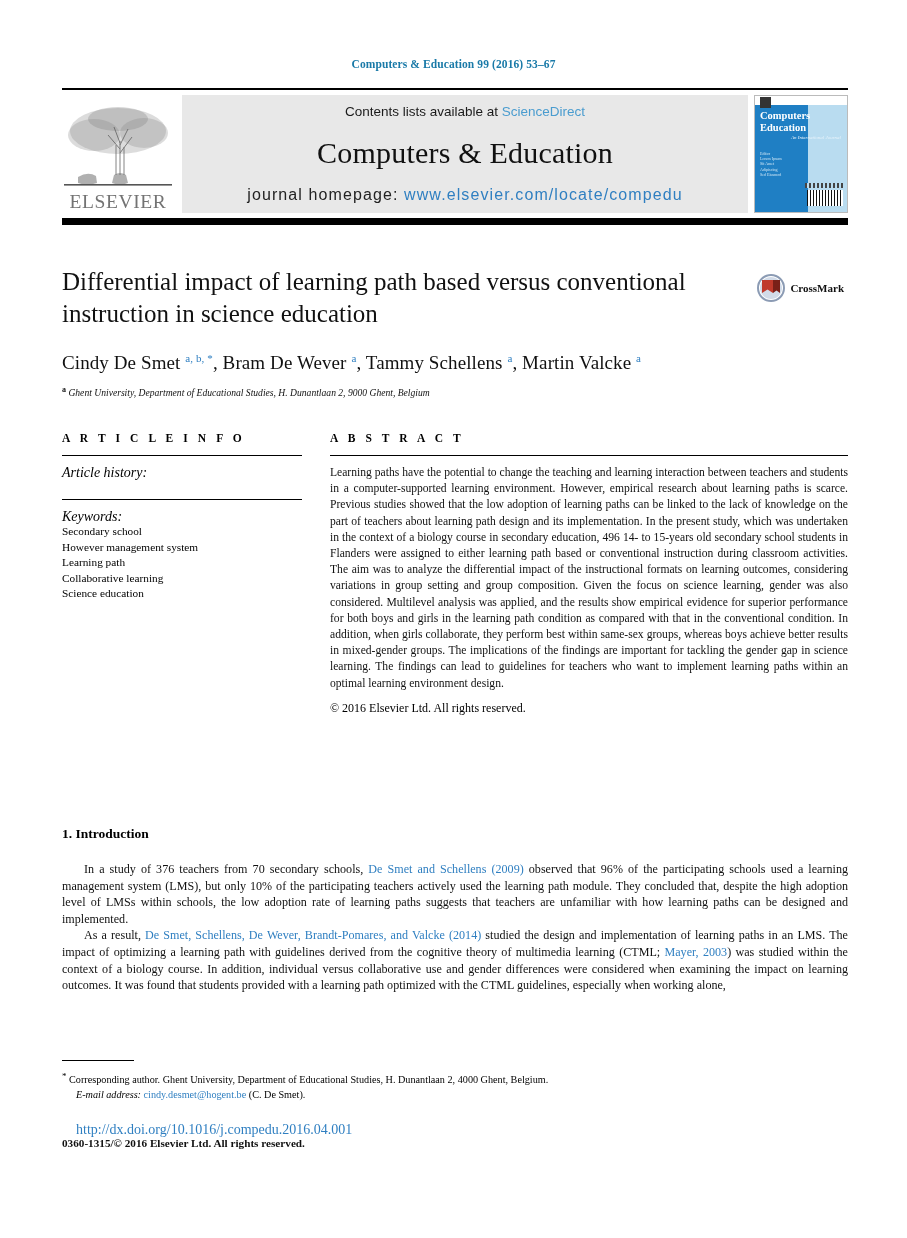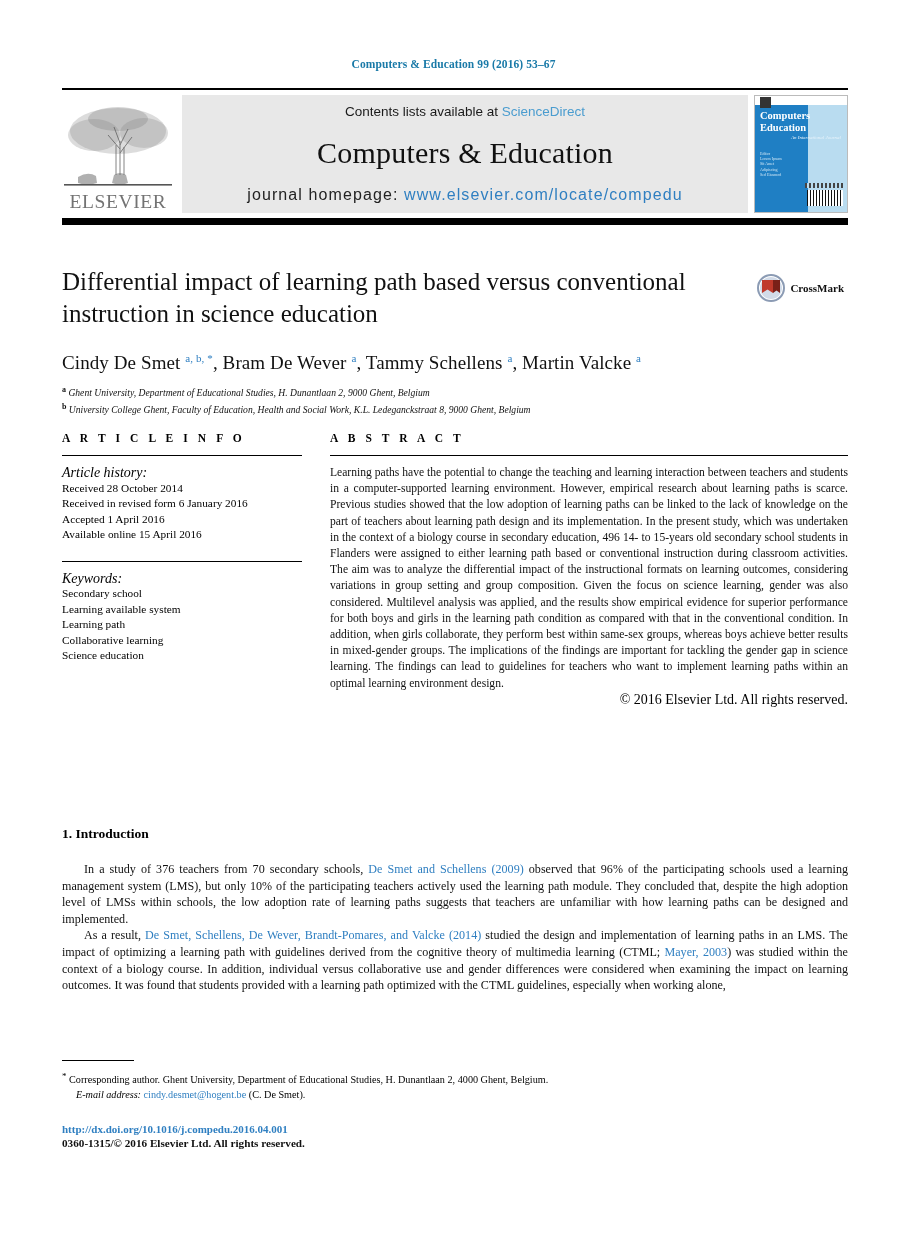--- a/index.html
+++ b/index.html
@@ -249,22 +249,22 @@
     margin-bottom: 9px;
   }
   .abstract-text {
     font-size: 11.6px;
     line-height: 16.2px;
     text-align: justify;
     text-justify: inter-word;
     color: #111;
   }
   .abstract-copy {
-    text-align: right;
-    font-size: 14px;
+    margin-top: 9px;
+    font-size: 12px;
   }
 
   
   .body-sec {
     position: absolute;
     left: 62px;
     top: 826px;
     width: 786px;
   }
   .h1 {
@@ -296,26 +296,25 @@
   }
   .foot-note {
     font-size: 10.2px;
     line-height: 14.4px;
   }
   .foot-note sup { font-size: 9px; }
   .foot-email { margin-left: 14px; }
   .foot-email i { font-style: italic; }
   .doi {
     position: absolute;
-    left: 62px;
+    left: 76px;
     top: 1122px;
-    font-size: 11px;
+    font-size: 14px;
     color: #2f7fc1;
     line-height: 15px;
-    font-weight: bold;
   }
   .issn {
     position: absolute;
     left: 62px;
     top: 1136px;
     font-size: 11.2px;
     font-weight: bold;
     color: #111;
     line-height: 15px;
   }
@@ -392,39 +391,32 @@
         <path d="M5 6 h11 v13 l-5.5 -3.4 L5 19 z" fill="#c0392b"></path>
         <path d="M16 6 h7 v13 l-3.5 -2.4 L16 19 z" fill="#7a2018"></path>
       </svg>
       <span class="crossmark-label">CrossMark</span>
     </div>
 
     <div class="authors">Cindy De Smet <sup>a, b, *</sup>, Bram De Wever <sup>a</sup>, Tammy Schellens <sup>a</sup>, Martin Valcke <sup>a</sup></div>
 
     <div class="affil">
         <div><sup>a</sup> Ghent University, Department of Educational Studies, H. Dunantlaan 2, 9000 Ghent, Belgium</div>
-        <div><sup>b</sup> University College Ghent, Faculty of Education, Health and Social Work, K.L. Ledeganckstraat 8, 9000 Ghent, Belgium</div>
       </div>
   </div>
 
   <div class="infoblock">
     <div class="sec-head">A R T I C L E   I N F O</div>
     <div class="sec-rule"></div>
     <div class="hist-label">Article history:</div>
-    <div>
-        <div class="hist-line">Received 28 October 2014</div>
-        <div class="hist-line">Received in revised form 6 January 2016</div>
-        <div class="hist-line">Accepted 1 April 2016</div>
-        <div class="hist-line">Available online 15 April 2016</div>
-      </div>
     <div class="kw-rule"></div>
     <div class="kw-label">Keywords:</div>
     <div>
         <div class="kw-line">Secondary school</div>
-        <div class="kw-line">Learning available system</div>
+        <div class="kw-line">However management system</div>
         <div class="kw-line">Learning path</div>
         <div class="kw-line">Collaborative learning</div>
         <div class="kw-line">Science education</div>
       </div>
   </div>
 
   <div class="abstractblock">
     <div class="sec-head">A B S T R A C T</div>
     <div class="sec-rule"></div>
     <div class="abstract-text">Learning paths have the potential to change the teaching and learning interaction between teachers and students in a computer-supported learning environment. However, empirical research about learning paths is scarce. Previous studies showed that the low adoption of learning paths can be linked to the lack of knowledge on the part of teachers about learning path design and its implementation. In the present study, which was undertaken in the context of a biology course in secondary education, 496 14- to 15-years old secondary school students in Flanders were assigned to either learning path based or conventional instruction during classroom activities. The aim was to analyze the differential impact of the instructional formats on learning outcomes, considering variations in group setting and group composition. Given the focus on science learning, gender was also considered. Multilevel analysis was applied, and the results show empirical evidence for superior performance for both boys and girls in the learning path condition as compared with that in the conventional condition. In addition, when girls collaborate, they perform best within same-sex groups, whereas boys achieve better results in mixed-gender groups. The implications of the findings are important for tackling the gender gap in science learning. The findings can lead to guidelines for teachers who want to implement learning paths within an optimal learning environment design.</div>

